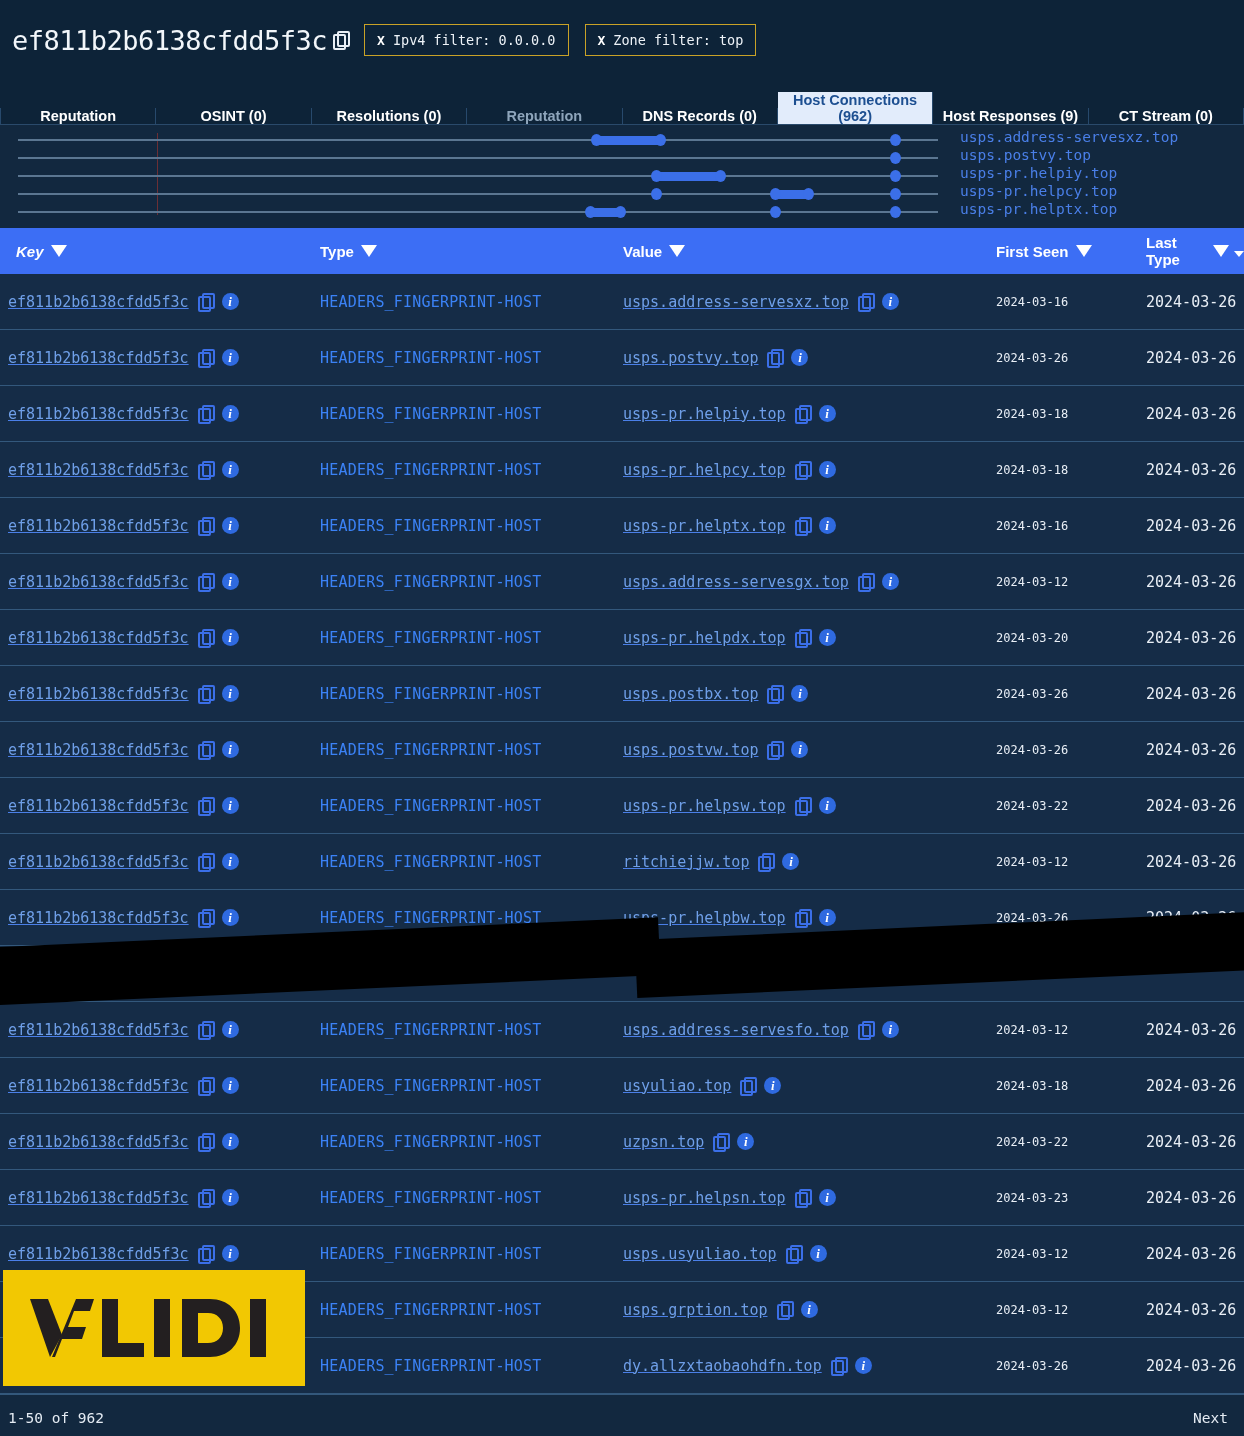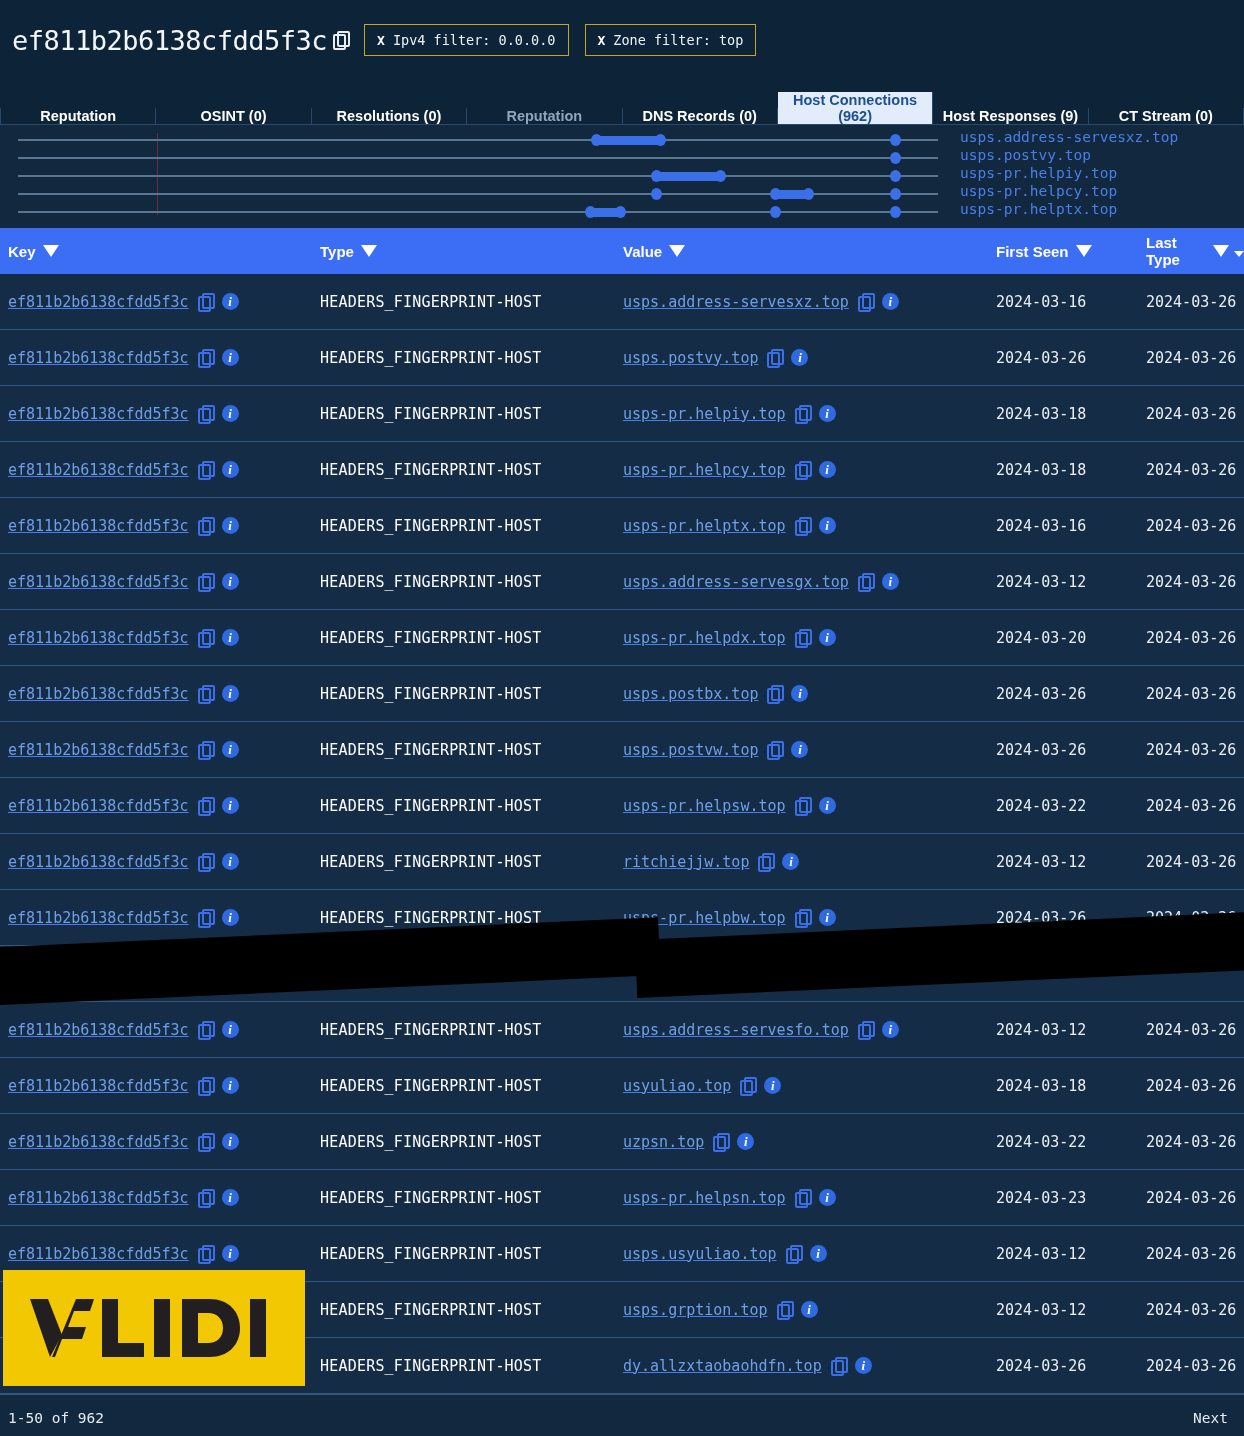--- a/index.html
+++ b/index.html
@@ -71,44 +71,44 @@
     font-family:"DejaVu Sans Mono", monospace; font-size:14.5px; color:#e8eef5;
     cursor:pointer;
   }
 
   
   .thead {
     height: 46px; background:#3c6ef5; display:flex; align-items:center;
     color:#ffffff; font-size:15px; font-weight:700;
   }
   .th { display:flex; align-items:center; gap:7px; cursor:pointer; }
-  .th-key   { width: 320px; padding-left: 8px; }
+  .th-key   { width: 320px; padding-left: 16px; font-style: italic; }
   .th-type  { width: 303px; }
   .th-value { width: 373px; }
   .th-first { width: 150px; }
   .th-last  { flex:1; }
   .funnel {
     width:0; height:0; border-left:8px solid transparent; border-right:8px solid transparent;
     border-top:12px solid #ffffff; display:inline-block;
   }
   .caret-sm {
     width:0; height:0; border-left:5px solid transparent; border-right:5px solid transparent;
     border-top:6px solid #ffffff; display:inline-block; margin-left:-2px; margin-top:6px;
   }
 
   .tbody { position:relative; }
   .row {
     height: 56px; display:flex; align-items:center;
     border-bottom: 1px solid #33587c; background:#152c47;
     font-family: "DejaVu Sans Mono", monospace;
   }
   .c-key   { width: 320px; padding-left: 8px; display:flex; align-items:center; gap:9px; }
-  .c-type  { width: 303px; font-size:15px; color:#ffffff; letter-spacing:0.2px; }
+  .c-type  { width: 303px; font-size:15px; color:#3b82f6; letter-spacing:0.2px; }
   .c-value { width: 373px; display:flex; align-items:center; gap:9px; }
-  .c-first { width: 150px; font-size:15px; color:#e9eff6; }
+  .c-first { width: 150px; font-size:12px; color:#e9eff6; }
   .c-last  { flex:1; font-size:15px; color:#e9eff6; white-space:nowrap; }
 
   .link {
     font-size:15px; color:#6f9fe8; text-decoration: underline;
     text-decoration-color:#4a7fe8; cursor:pointer; white-space:nowrap;
   }
   .ico-copy { color:#3b6fe8; cursor:pointer; flex:none; }
   .ico-info {
     width:17px; height:17px; border-radius:50%; background:#2f6ae0; color:#ffffff;
     font-family:"Liberation Serif", serif; font-style:italic; font-weight:700;

